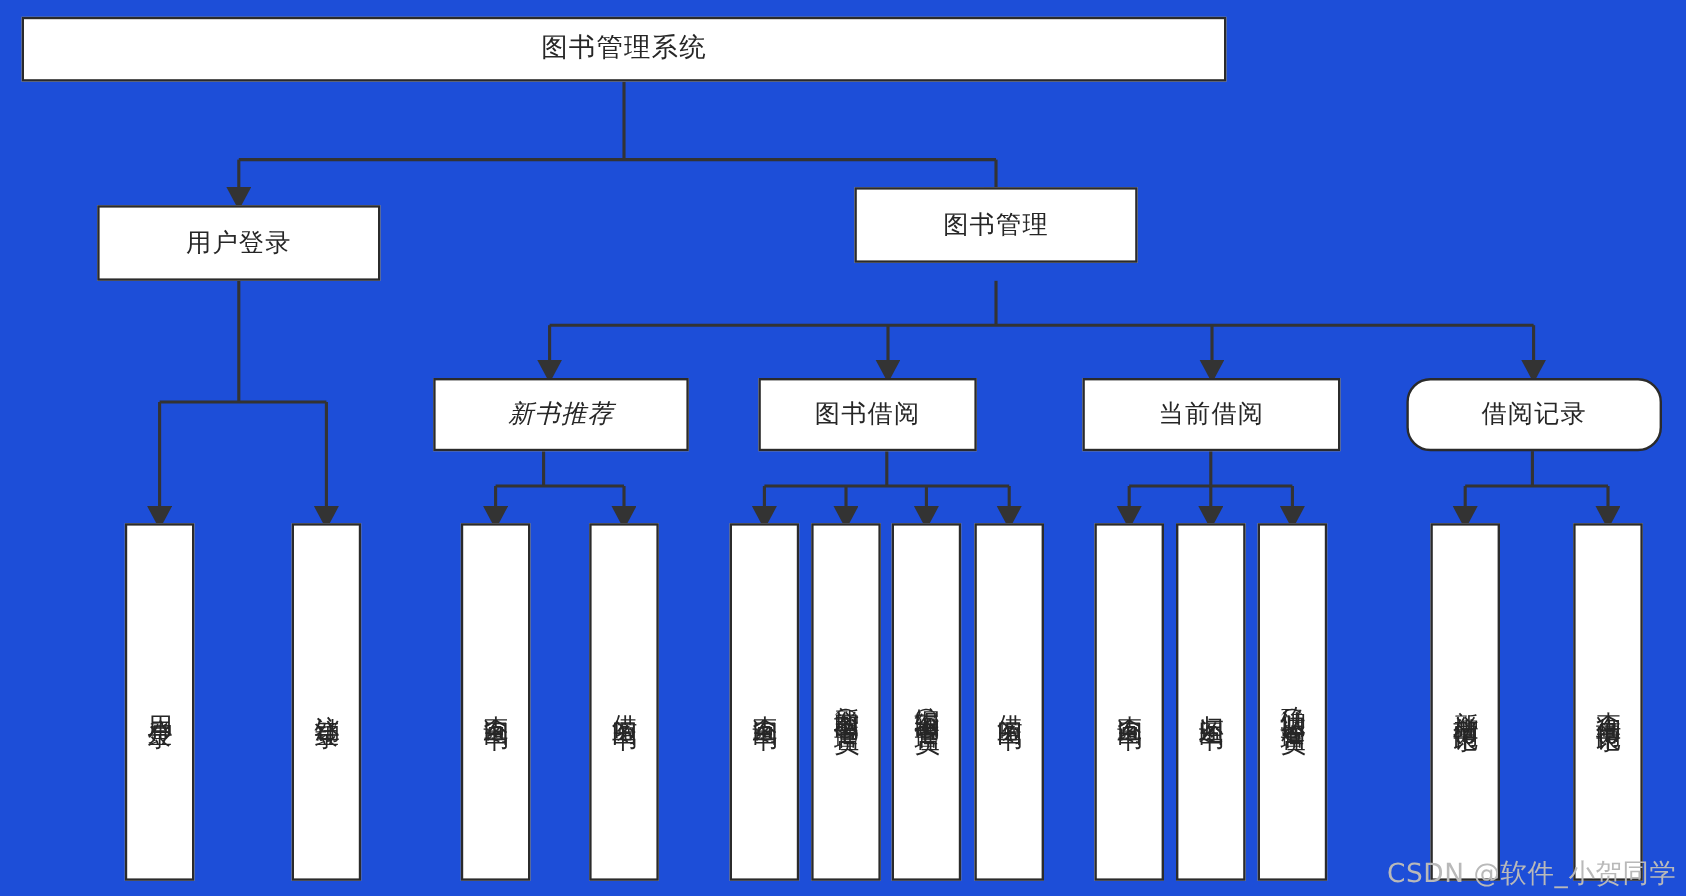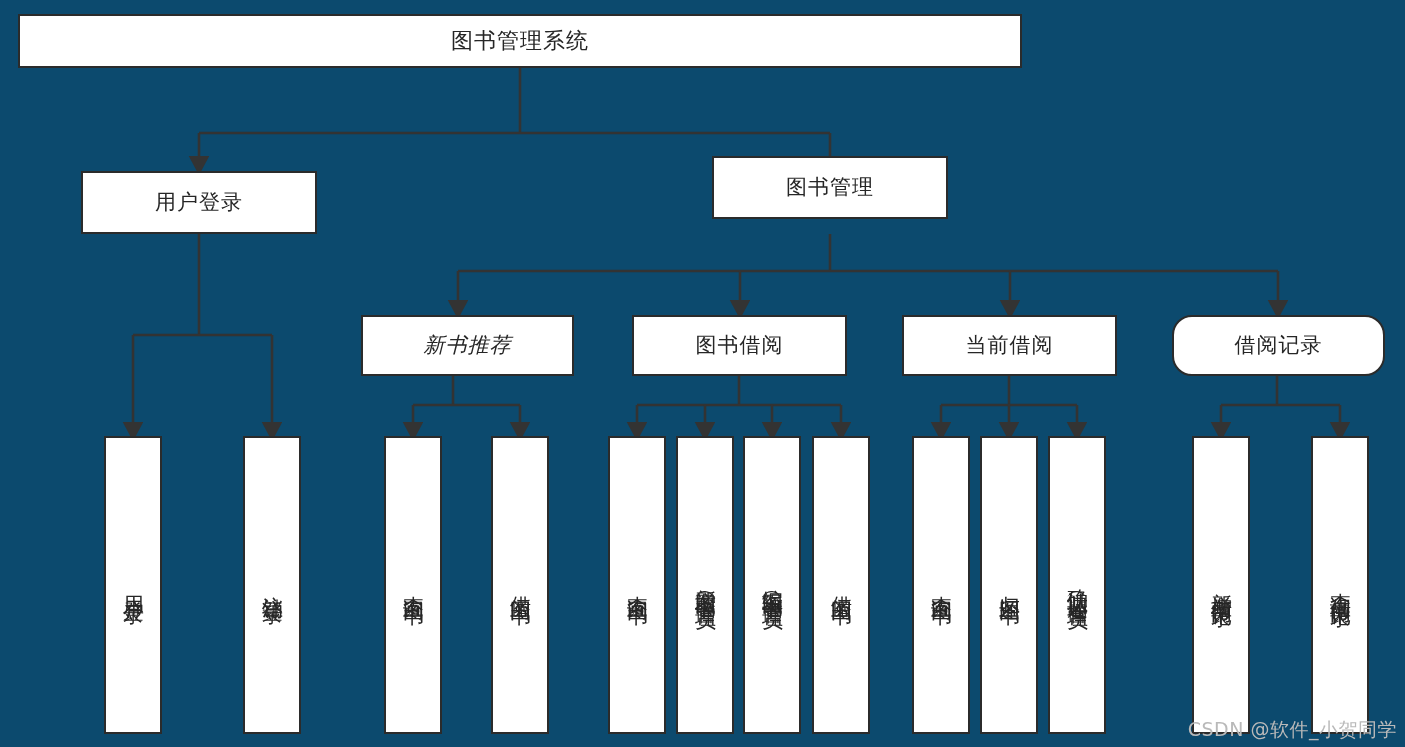--- a/index.html
+++ b/index.html
@@ -8,21 +8,21 @@
     padding: 0;
     background: #ffffff;
   }
   body {
     font-family: "DejaVu Sans", "Liberation Sans", sans-serif;
   }
   #canvas {
     position: relative;
     width: 1405px;
     height: 747px;
-    background: #0c4a6e;
+    background: #1d4ed8;
     overflow: hidden;
   }
   #edges {
     position: absolute;
     left: 0;
     top: 0;
     width: 1405px;
     height: 747px;
     pointer-events: none;
   }
@@ -63,21 +63,21 @@
     text-orientation: upright;
     font-size: 21px;
     line-height: 1.0;
     letter-spacing: 3px;
     max-height: 100%;
   }
   .watermark {
     position: absolute;
     right: 8px;
     bottom: 4px;
-    font-size: 19px;
+    font-size: 22px;
     color: #b9b9b9;
     z-index: 5;
     white-space: nowrap;
     letter-spacing: 0.5px;
   }
 </style>
 </head>
 <body>
 
 <div id="canvas">
@@ -139,21 +139,21 @@
   <div class="node horiz" style="left:81px; top:171px; width:236px; height:63px;">
     <span class="node-label">用户登录</span>
   </div>
   <div class="node horiz" style="left:712px; top:156px; width:236px; height:63px;">
     <span class="node-label">图书管理</span>
   </div>
 
   <div class="node horiz" style="left:361px; top:315px; width:213px; height:61px;font-style:italic;">
     <span class="node-label">新书推荐</span>
   </div>
-  <div class="node horiz" style="left:632px; top:315px; width:215px; height:61px;">
+  <div class="node horiz" style="left:632px; top:315px; width:182px; height:61px;">
     <span class="node-label">图书借阅</span>
   </div>
   <div class="node horiz" style="left:902px; top:315px; width:215px; height:61px;">
     <span class="node-label">当前借阅</span>
   </div>
   <div class="node horiz" style="left:1172px; top:315px; width:213px; height:61px;border-radius:20px;">
     <span class="node-label">借阅记录</span>
   </div>
 
   <div class="node vert" style="left:104px; top:436px; width:58px; height:298px;">

